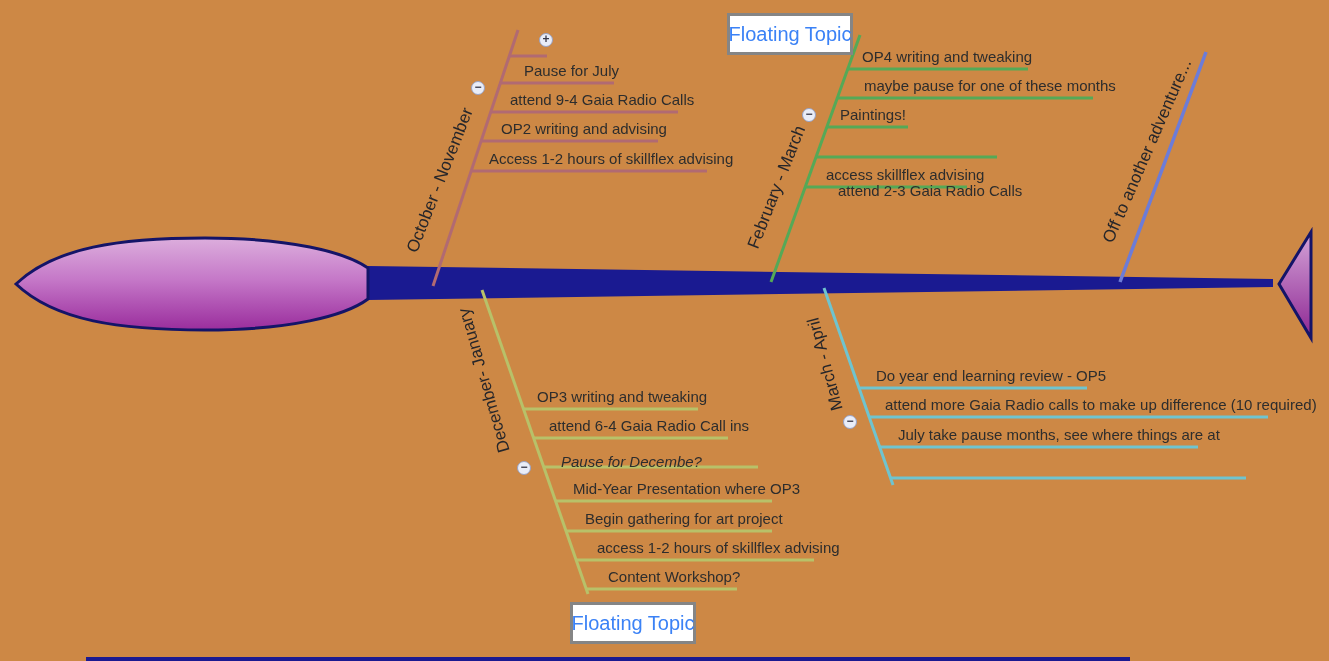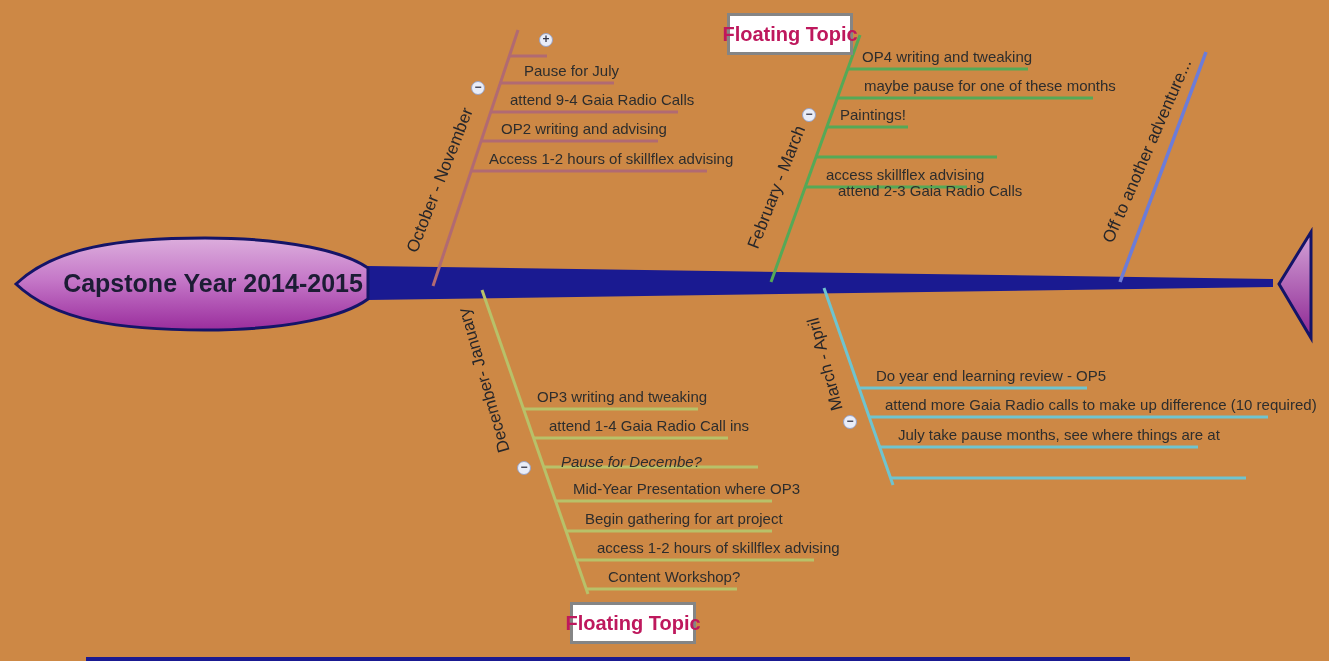--- a/index.html
+++ b/index.html
@@ -20,21 +20,21 @@
   }
   .head-title {
     position:absolute; left:60px; top:269px; width:306px;
     text-align:center; font-size:25px; font-weight:bold; color:#1c1c34;
     white-space:nowrap;
   }
   .ft {
     position:absolute; width:120px; height:36px;
     background:#ffffff; border:3px solid #858585;
     display:flex; align-items:center; justify-content:center;
-    font-size:20px; color:#be185d; white-space:nowrap;font-weight:bold;
+    font-size:20px; color:#3b82f6; white-space:nowrap;
   }
   .ft-top { left:727px; top:13px; }
   .ft-bottom { left:570px; top:602px; }
   .badge {
     position:absolute; width:14px; height:14px; box-sizing:border-box;
     border-radius:50%; background:#e9edf8; border:1px solid #98a2c4;
     color:#3b3b4b; font-size:12px; line-height:11px; text-align:center;
     font-weight:bold;
   }
 </style>
@@ -97,21 +97,20 @@
       <line x1="824" y1="288" x2="893" y2="485"></line>
       <line x1="859" y1="388" x2="1087" y2="388"></line>
       <line x1="869" y1="417" x2="1268" y2="417"></line>
       <line x1="880" y1="447" x2="1198" y2="447"></line>
       <line x1="891" y1="478" x2="1246" y2="478"></line>
     </g>
 
     <line x1="1120" y1="282" x2="1206" y2="52" stroke="#6c7cd8" stroke-width="3.5"></line>
   </svg>
 
-  <div class="head-title">Capstone Year 2014-2015</div>
 
   <div class="ft ft-top">Floating Topic</div>
   <div class="ft ft-bottom">Floating Topic</div>
 
   <div class="branch-label" style="left:412px; top:242px; transform:rotate(-68.5deg);">October - November</div>
   <div class="branch-label" style="left:753px; top:238px; transform:rotate(-68.5deg);">February - March</div>
   <div class="branch-label" style="left:505px; top:442px; transform:rotate(-106deg);">December- January</div>
   <div class="branch-label" style="left:838px; top:400px; transform:rotate(-105deg);">March - April</div>
   <div class="branch-label" style="left:1108px; top:232px; transform:rotate(-66.5deg);">Off to another adventure...</div>
 
@@ -120,21 +119,21 @@
   <div class="item" style="left:501px; top:119px;">OP2 writing and advising</div>
   <div class="item" style="left:489px; top:149px;">Access 1-2 hours of skillflex advising</div>
 
   <div class="item" style="left:862px; top:47px;">OP4 writing and tweaking</div>
   <div class="item" style="left:864px; top:76px;">maybe pause for one of these months</div>
   <div class="item" style="left:840px; top:105px;">Paintings!</div>
   <div class="item" style="left:838px; top:145px;margin-top:36px;">attend 2-3 Gaia Radio Calls</div>
   <div class="item" style="left:826px; top:165px;">access skillflex advising</div>
 
   <div class="item" style="left:537px; top:387px;">OP3 writing and tweaking</div>
-  <div class="item" style="left:549px; top:416px;">attend 1-4 Gaia Radio Call ins</div>
+  <div class="item" style="left:549px; top:416px;">attend 6-4 Gaia Radio Call ins</div>
   <div class="item" style="left:561px; top:452px;font-style:italic;">Pause for Decembe?</div>
   <div class="item" style="left:573px; top:479px;">Mid-Year Presentation where OP3</div>
   <div class="item" style="left:585px; top:509px;">Begin gathering for art project</div>
   <div class="item" style="left:597px; top:538px;">access 1-2 hours of skillflex advising</div>
   <div class="item" style="left:608px; top:567px;">Content Workshop?</div>
 
   <div class="item" style="left:876px; top:366px;">Do year end learning review - OP5</div>
   <div class="item" style="left:885px; top:395px;">attend more Gaia Radio calls to make up difference (10 required)</div>
   <div class="item" style="left:898px; top:425px;">July take pause months, see where things are at</div>
 

